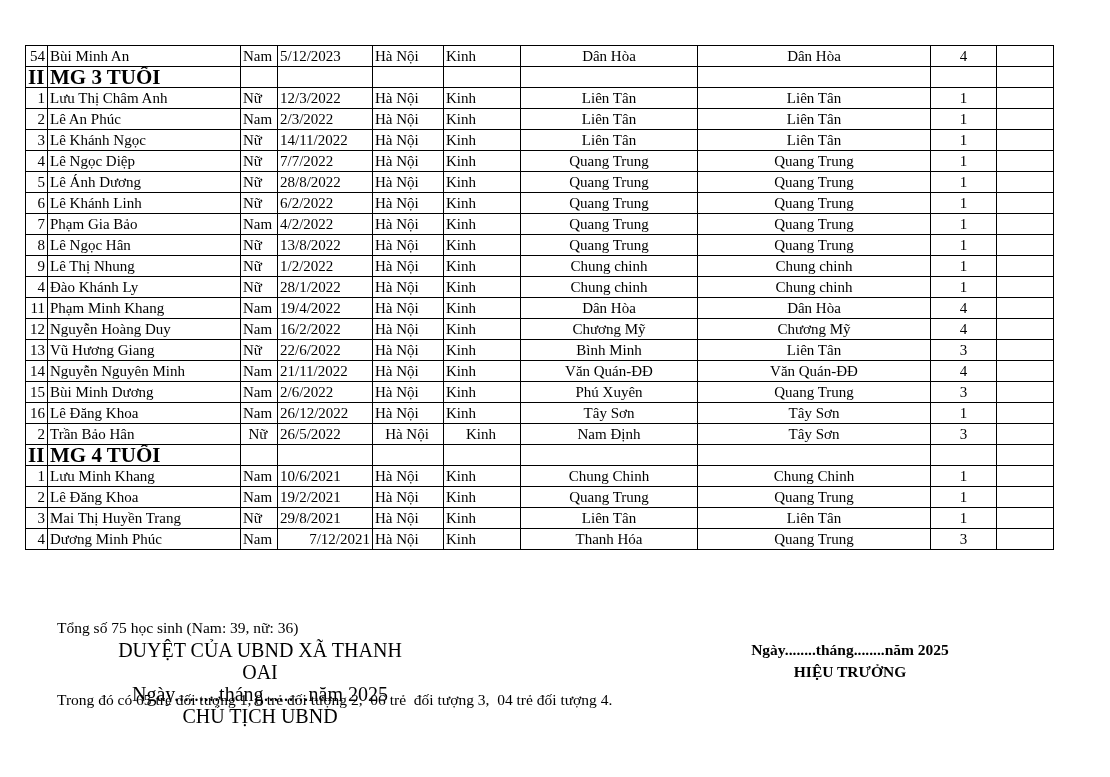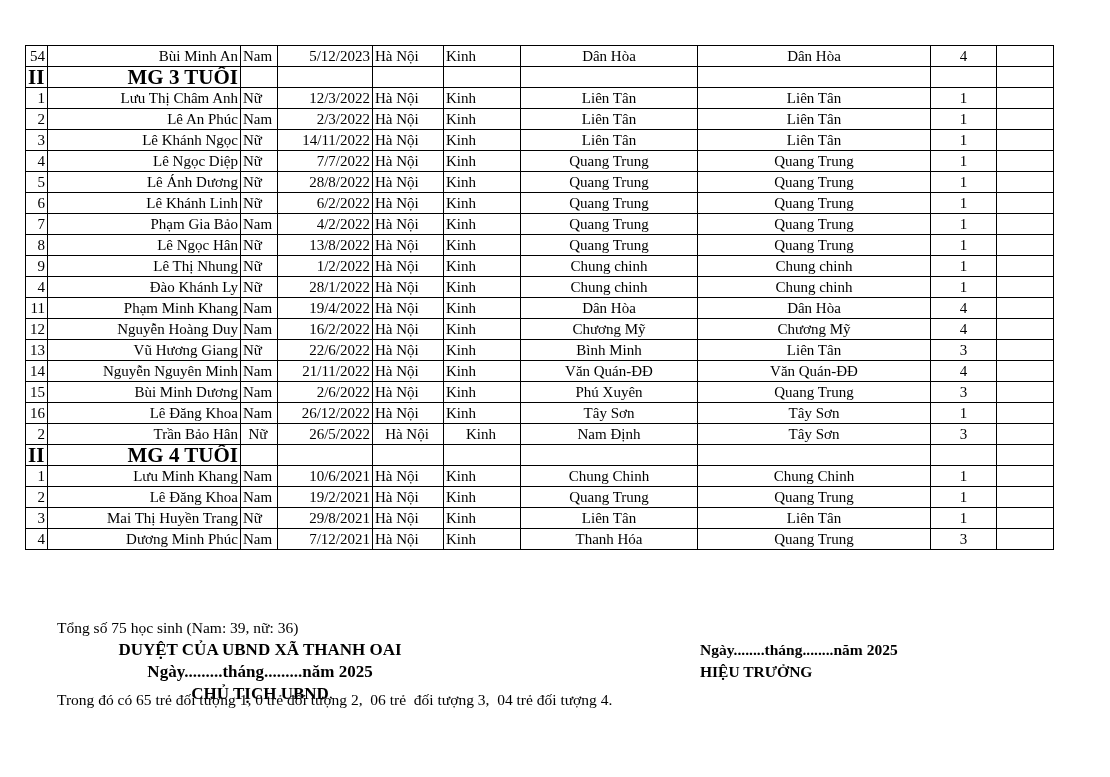--- a/index.html
+++ b/index.html
@@ -36,23 +36,23 @@
   col.w-gender { width: 37px; }
   col.w-dob    { width: 95px; }
   col.w-pob    { width: 71px; }
   col.w-ethnic { width: 77px; }
   col.w-loc1   { width: 177px; }
   col.w-loc2   { width: 233px; }
   col.w-cat    { width: 66px; }
   col.w-blank  { width: 57px; }
 
   td.c-no     { text-align: right; padding-right: 3px; }
-  td.c-name   { text-align: right; padding-left: 4px; }
+  td.c-name   { text-align: left; padding-left: 4px; }
   td.c-gender { text-align: left; padding-left: 4px; }
-  td.c-dob    { text-align: right; }
+  td.c-dob    { text-align: left; }
   td.c-pob    { text-align: left; padding-left: 4px; }
   td.c-ethnic { text-align: left; padding-left: 4px; }
   td.c-loc1   { text-align: center; }
   td.c-loc2   { text-align: center; }
   td.c-cat    { text-align: center; }
 
   tr.section td { font-weight: bold; font-size: 21px; }
   tr.section td.c-no { text-align: left; padding-left: 2px; }
   td.center { text-align: center !important; padding-left: 0 !important; }
   td.right  { text-align: right; padding-right: 1px; }
@@ -64,29 +64,30 @@
     font-size: 15.5px;
     line-height: 24px;
     white-space: pre;
   }
   .sig-left {
     position: absolute;
     left: 100px;
     top: 639px;
     width: 320px;
     text-align: center;
-    font-weight: bold;
-    font-size: 17px;
+    font-weight: normal;
+    font-size: 20px;
     line-height: 22px;
   }
   .sig-right {
     position: absolute;
     left: 700px;
     top: 639px;
     width: 300px;
+    text-align: center;
     font-weight: bold;
     font-size: 15.5px;
     line-height: 22px;
   }
 </style>
 </head>
 <body>
 
 <div class="page">
 

